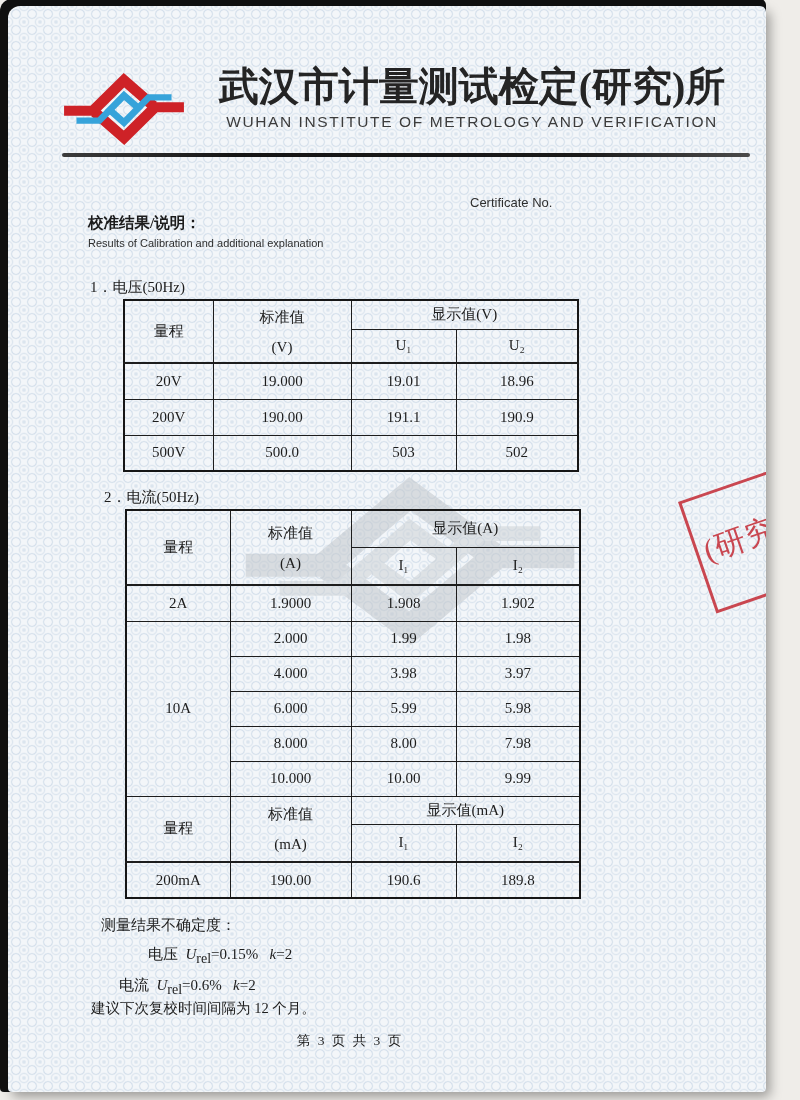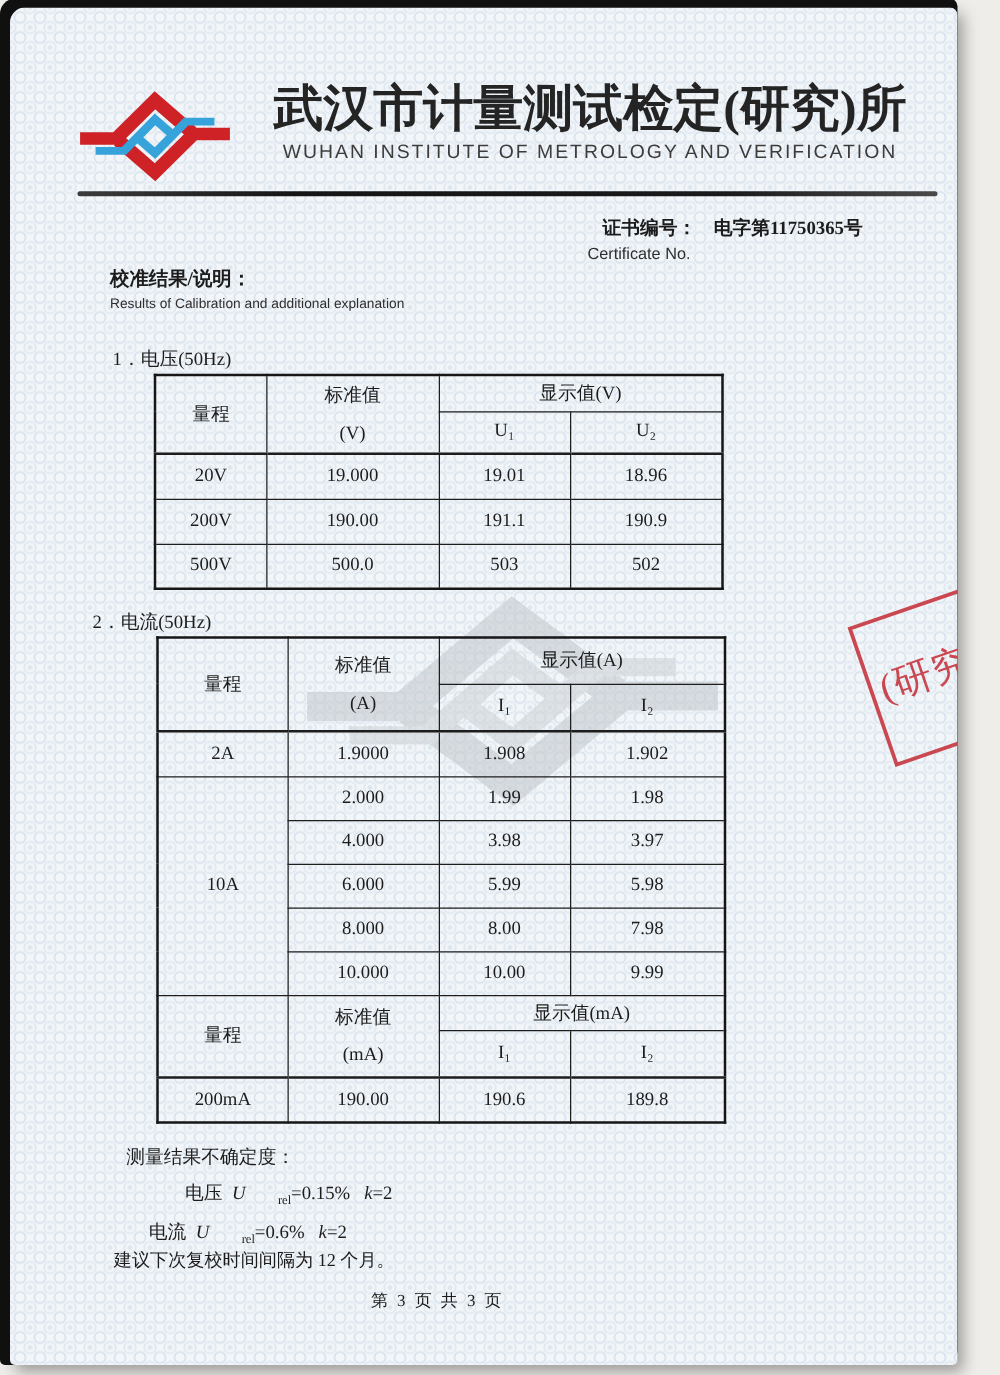--- a/index.html
+++ b/index.html
@@ -45,41 +45,41 @@
   .certno .lbl{font-weight:700;}
   .certno .val{margin-left:14px;font-weight:700;}
   .certno-en{
     left:462px;top:189px;font-family:"Liberation Sans","DejaVu Sans",sans-serif;
     font-size:13px;color:#2e2e2e;
   }
   
   .sec-cn{left:80px;top:207px;font-size:15.5px;font-weight:700;}
   .sec-en{left:80px;top:231px;font-family:"Liberation Sans","DejaVu Sans",sans-serif;font-size:11px;color:#2e2e2e;}
   .caption1{left:82px;top:272px;font-size:15px;text-align:right;}
-  .caption2{left:66px;top:482px;font-size:15px;}
+  .caption2{left:96px;top:482px;font-size:15px;}
   
   table.t{
     border-collapse:collapse;table-layout:fixed;position:absolute;
     background:transparent;border:2px solid #161616;
   }
   table.t td{
     border:1px solid #1d1d1d;text-align:center;vertical-align:middle;
     font-size:15px;padding:0;overflow:hidden;margin-left:15px;
   }
   table.t td.hb{border-bottom-width:2px;}
   .t1{left:115px;top:293px;width:454px;}
   .t2{left:117px;top:503px;width:454px;}
   .twoline div{line-height:30px;}
   
   .unc-title{left:93px;top:910px;font-size:15px;}
   .unc-line{font-size:15px;white-space:nowrap;}
   .unc-v{left:140px;top:939px;}
   .unc-c{left:111px;top:970px;}
   .it{font-style:italic;}
-  sub.small{font-size:10px;margin-left:26px;}
+  sub.small{font-size:14px;}
   .recal{left:83px;top:993px;font-size:14.5px;}
   .pagenum{left:115px;top:1026px;width:454px;text-align:center;font-size:13.5px;letter-spacing:2px;}
   
   .watermark{left:232px;top:450px;width:340px;height:210px;opacity:.55;}
   .stamp{
     left:670px;top:496px;width:310px;height:112px;
     border:3px solid var(--stamp_red,#c5303a);
     transform:rotate(-19deg);transform-origin:0 0;
     opacity:.88;
   }
@@ -120,23 +120,20 @@
     </svg>
   </div>
 
   <div class="abs titlebox">
     <div class="title-cn">武汉市计量测试检定(研究)所</div>
     <div class="title-en">WUHAN INSTITUTE OF METROLOGY AND VERIFICATION</div>
   </div>
 
   <div class="abs rule"></div>
 
-  <div class="abs certno">
-    <span class="lbl">证书编号：</span><span class="val">电字第11750365号</span>
-  </div>
   <div class="abs certno-en">Certificate No.</div>
 
   <div class="abs sec-cn">校准结果/说明：</div>
   <div class="abs sec-en">Results of Calibration and additional explanation</div>
 
   <div class="abs caption1">1．电压(50Hz)</div>
   <table class="t t1">
     <colgroup>
         <col style="width:89px">
         <col style="width:138px">

